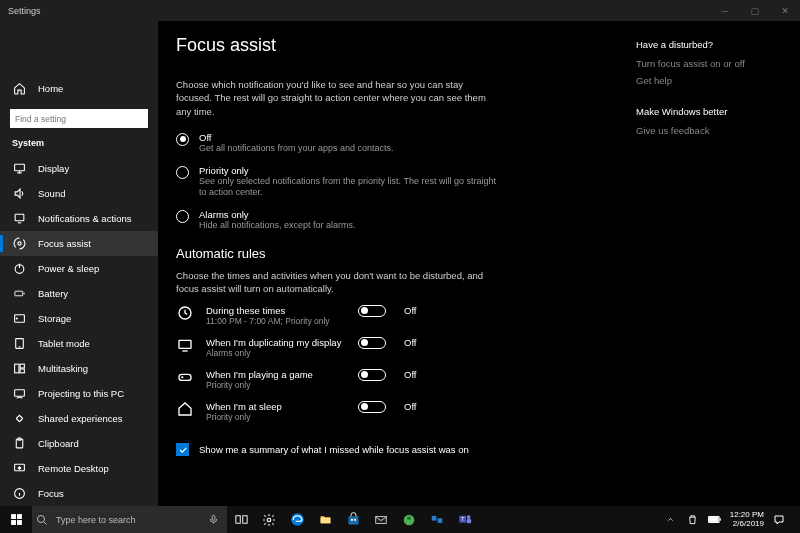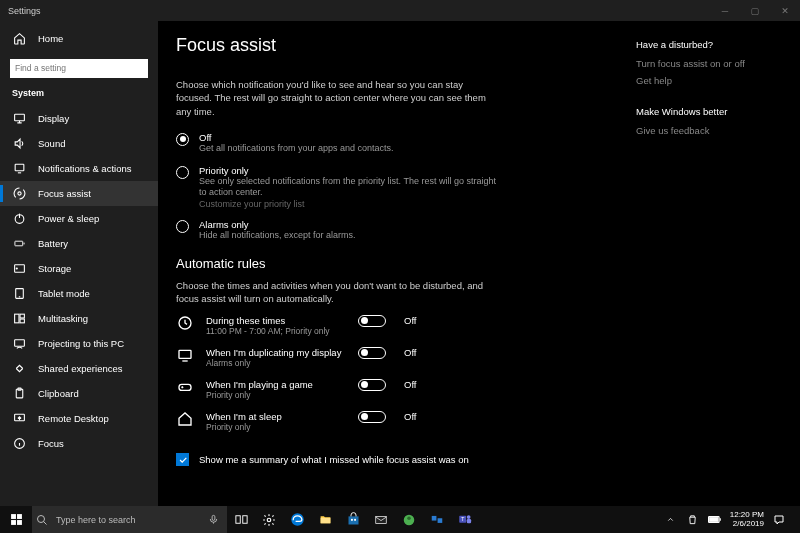--- a/index.html
+++ b/index.html
@@ -3,21 +3,21 @@
 <meta charset="utf-8">
 <style>
   * { box-sizing: border-box; margin: 0; padding: 0; }
   html, body { width: 800px; height: 533px; overflow: hidden; font-family: "Segoe UI", Arial, sans-serif; background: #000; color: #fff; }
   .window { width: 800px; height: 533px; display: flex; flex-direction: column; background: #a21caf; }
   .titlebar { height: 21px; background: #1f1f1f; display: flex; align-items: center; font-size: 9px; color: #ccc; }
   .titlebar .title { padding-left: 8px; }
   .titlebar .spacer { flex: 1; }
   .titlebar .winbtn { width: 30px; height: 21px; display: flex; align-items: center; justify-content: center; color: #777; font-size: 9px; }
   .body { flex: 1; display: flex; background: #000; overflow: hidden; }
-  .sidebar { width: 158px; background: #1f1f1f; display: flex; flex-direction: column; padding-top: 4px; }
+  .sidebar { width: 158px; background: #1f1f1f; display: flex; flex-direction: column; padding-top: 4px; justify-content: flex-end; }
   .home-row { display: flex; align-items: center; height: 26px; padding-left: 12px; font-size: 9.5px; color: #fff; gap: 12px; }
   .icon-slot { width: 14px; display: flex; align-items: center; justify-content: center; color: #fff; }
   .search-wrap { padding: 6px 10px 8px 10px; }
   .search { width: 100%; height: 19px; background: #fff; border: none; font-size: 8.5px; padding: 0 5px; color: #111; }
   .section-label { font-size: 9px; font-weight: 600; color: #fff; padding: 2px 12px 8px 12px; }
   .nav { display: flex; flex-direction: column; }
   .nav-item { display: flex; align-items: center; height: 25px; padding-left: 12px; font-size: 9.5px; color: #fff; gap: 12px; position: relative; }
   .nav-item.active { background: #333333; }
   .nav-item.active::before { content: ""; position: absolute; left: 0; top: 4px; bottom: 4px; width: 3px; background: #0078d7; }
   .main { flex: 1; display: flex; background: #000; padding: 14px 18px 0 18px; gap: 18px; overflow: hidden; }
@@ -227,21 +227,20 @@
           <div class="radio-text">
             <div class="rt-title">Off</div>
             <div class="rt-sub">Get all notifications from your apps and contacts.</div>
           </div>
         </div>
         <div class="radio-row">
           <div class="radio-outer"></div>
           <div class="radio-text">
             <div class="rt-title">Priority only</div>
             <div class="rt-sub">See only selected notifications from the priority list. The rest will go straight to action center.</div>
-            <div class="rt-link">Customize your priority list</div>
           </div>
         </div>
         <div class="radio-row">
           <div class="radio-outer"></div>
           <div class="radio-text">
             <div class="rt-title">Alarms only</div>
             <div class="rt-sub">Hide all notifications, except for alarms.</div>
           </div>
         </div>
 

